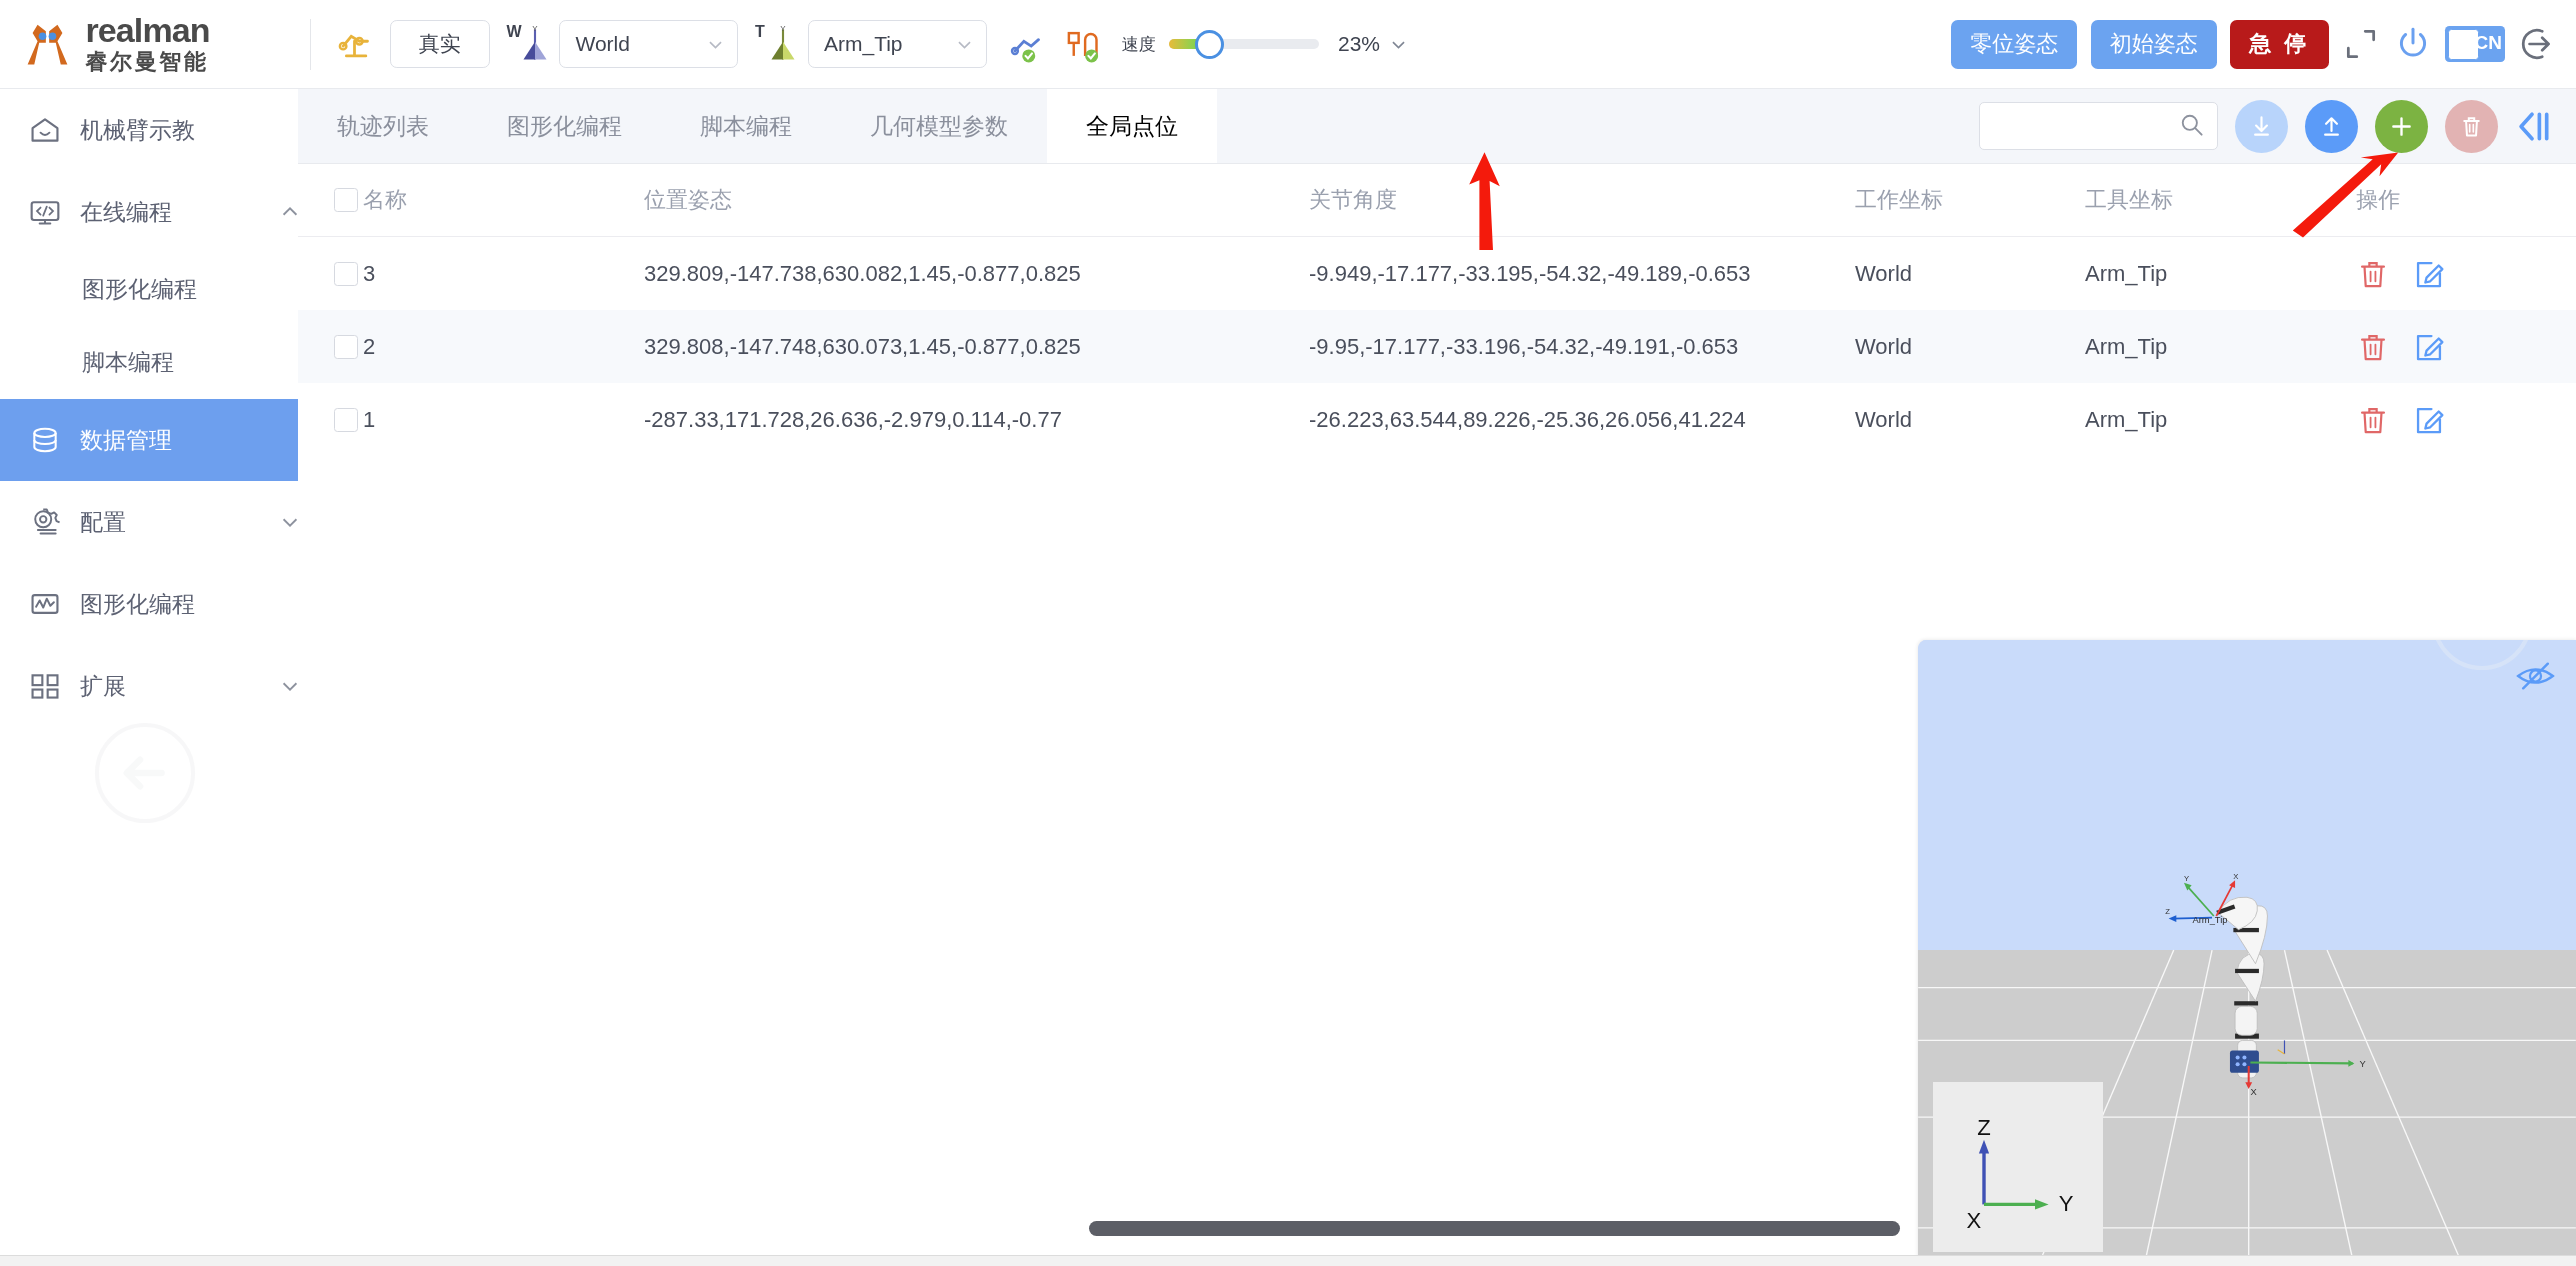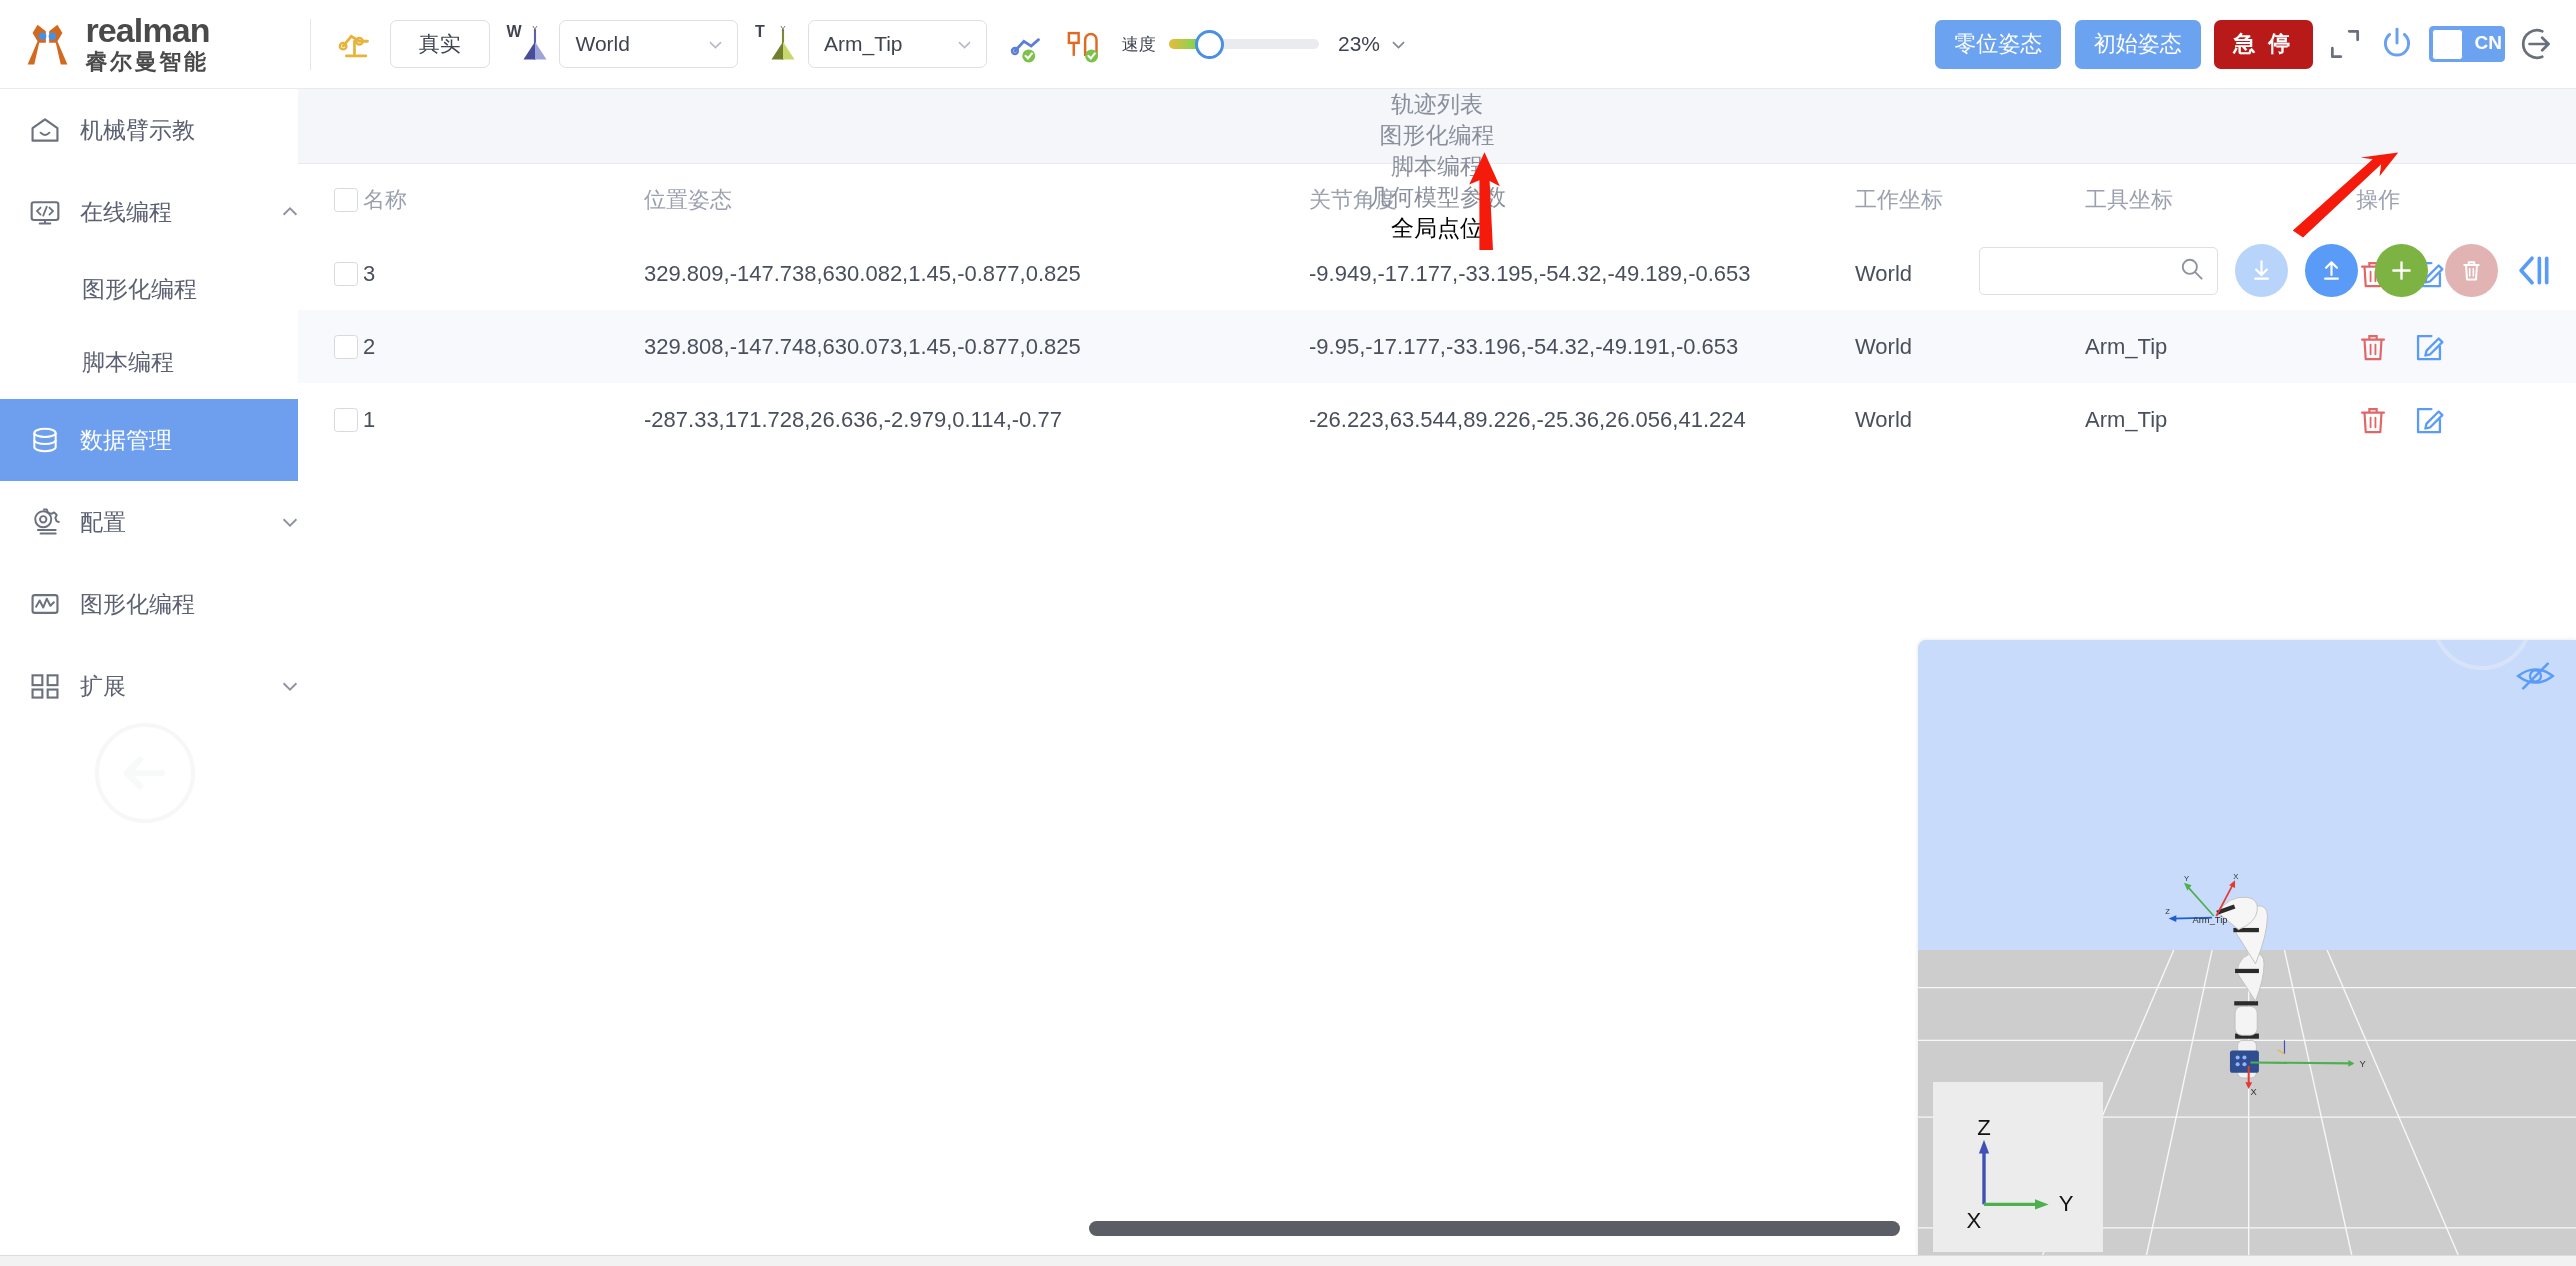--- a/index.html
+++ b/index.html
@@ -83,21 +83,21 @@
   .btn {
     height: 49px; border-radius: 6.8px; display: flex; align-items: center;
     justify-content: center; font-size: 22px; color: #fff; padding: 0 19px;
     cursor: pointer; white-space: nowrap; border: none;
     font-family: inherit;
   }
   .btn-blue { background: #6ba3f0; }
   .btn-red { background: #b81a1a; font-weight: bold; letter-spacing: 3.4px; }
   .ti { width: 38px; height: 38px; cursor: pointer; }
   .cn-box {
-    width: 76px; height: 36px; background: #6ba3f0; border-radius: 4.3px;
+    width: 60px; height: 36px; background: #6ba3f0; border-radius: 4.3px;
     position: relative; cursor: pointer;
   }
   .cn-box .inner {
     position: absolute; left: 2.6px; top: 2.6px; width: 31px; height: 31px;
     background: #fff; border-radius: 3.4px; border: 1.7px solid #6ba3f0;
   }
   .cn-box .lbl {
     position: absolute; right: 3.4px; top: 6px; font-size: 19px;
     color: #fff; font-weight: bold;
   }
@@ -127,21 +127,21 @@
   }
 
   
   .main {
     position: absolute; left: 298px; top: 89px; width: 2278px; height: 1178px;
     background: #fff; overflow: hidden;
   }
 
   .tabbar {
     height: 75px; background: #f4f6fa; display: flex; align-items: stretch;
-    position: relative; border-bottom: 0.9px solid #e8eaee; flex-direction: column;
+    position: relative; border-bottom: 0.9px solid #e8eaee;
   }
   .tab {
     display: flex; align-items: center; justify-content: center;
     padding: 0 39px; font-size: 23px; color: #8a8f9c; cursor: pointer;
     white-space: nowrap;
   }
   .tab.active { background: #fff; color: #000000; }
   .tabbar-right {
     margin-left: auto; display: flex; align-items: center; gap: 17px;
     padding-right: 22px;

